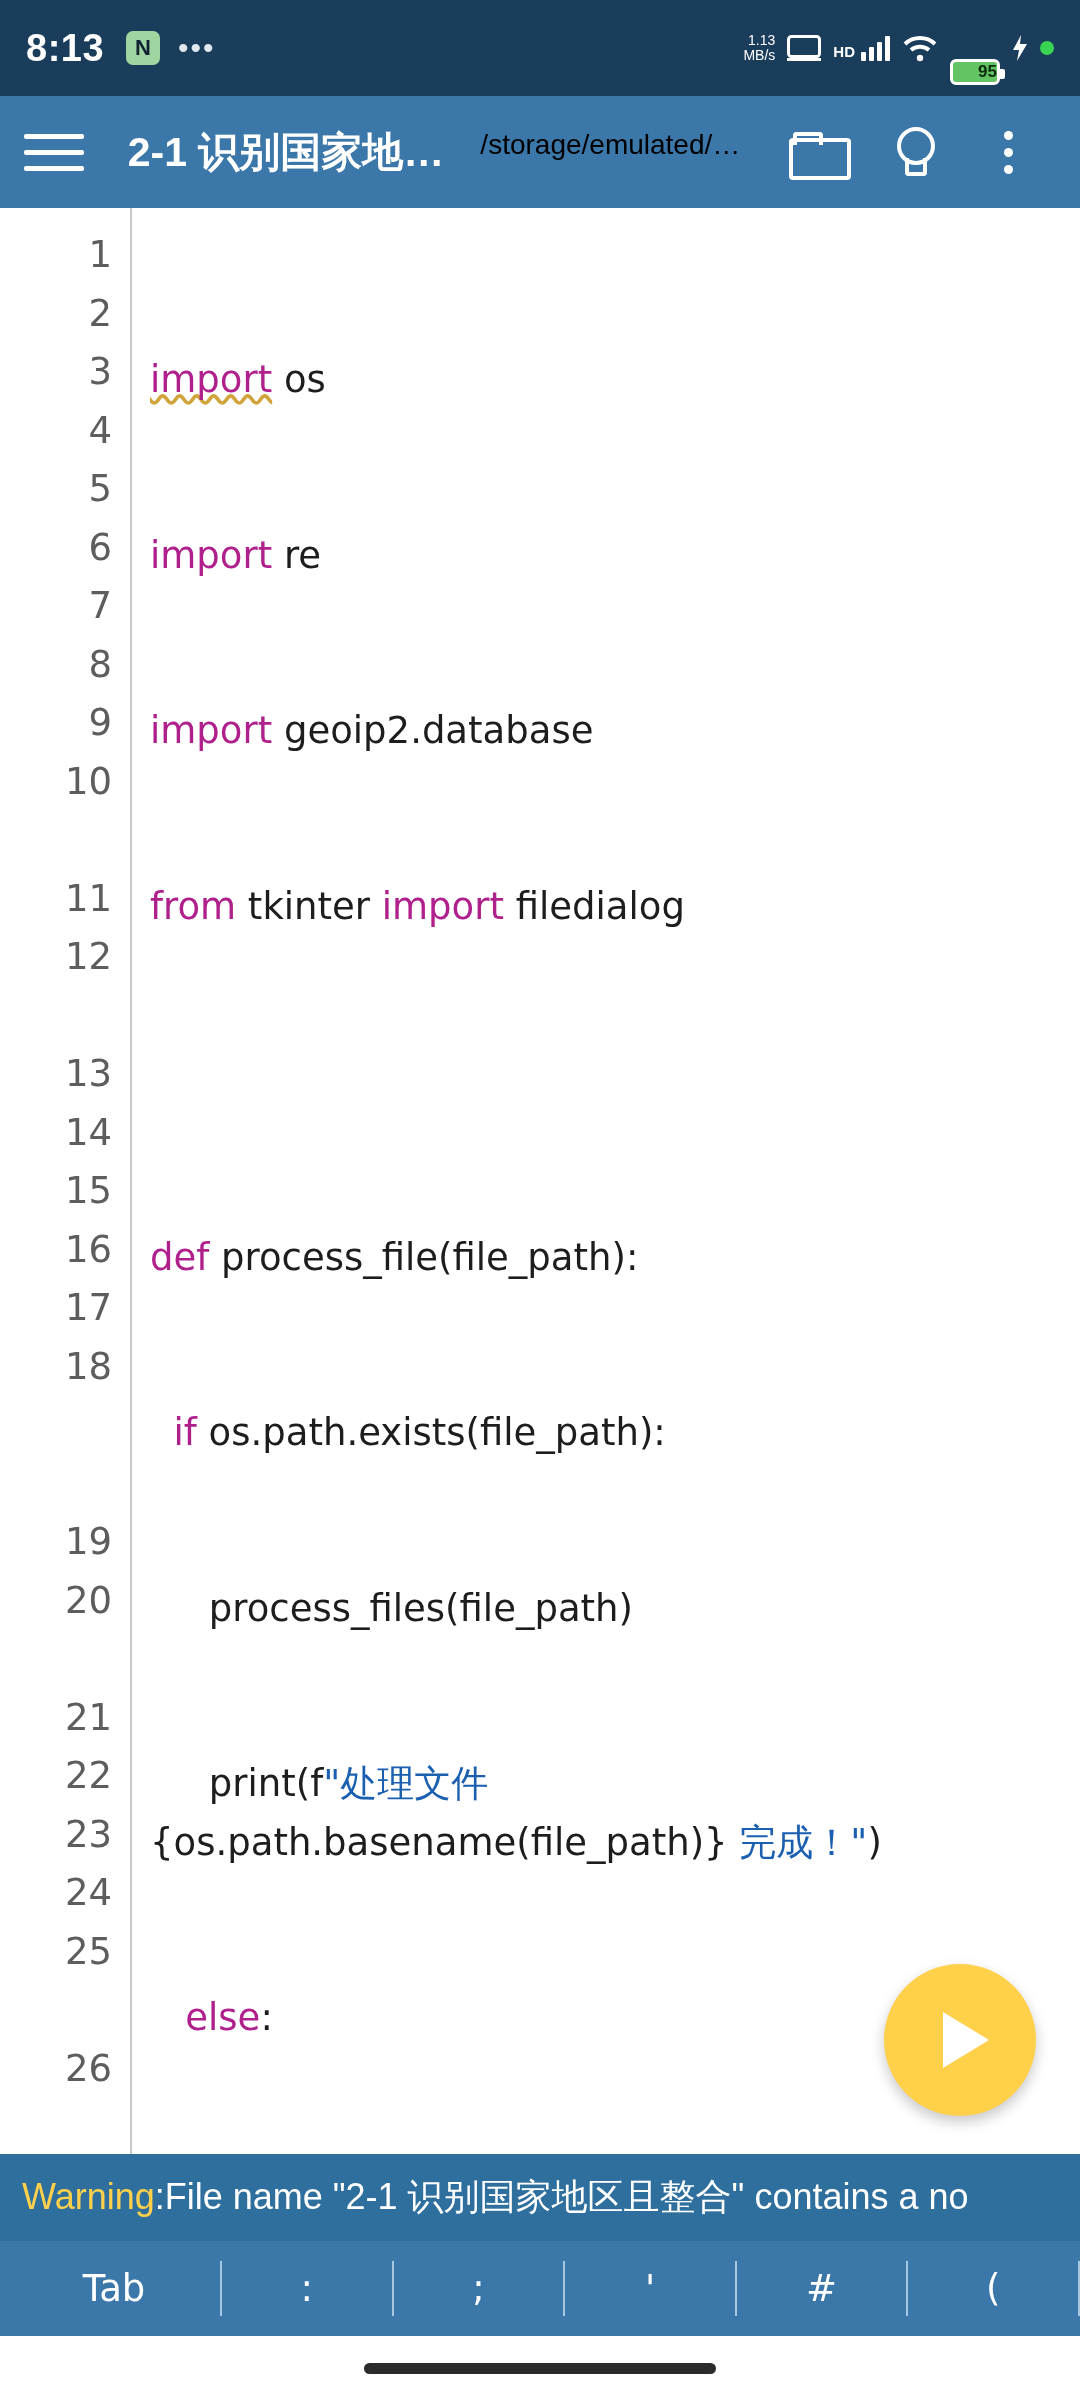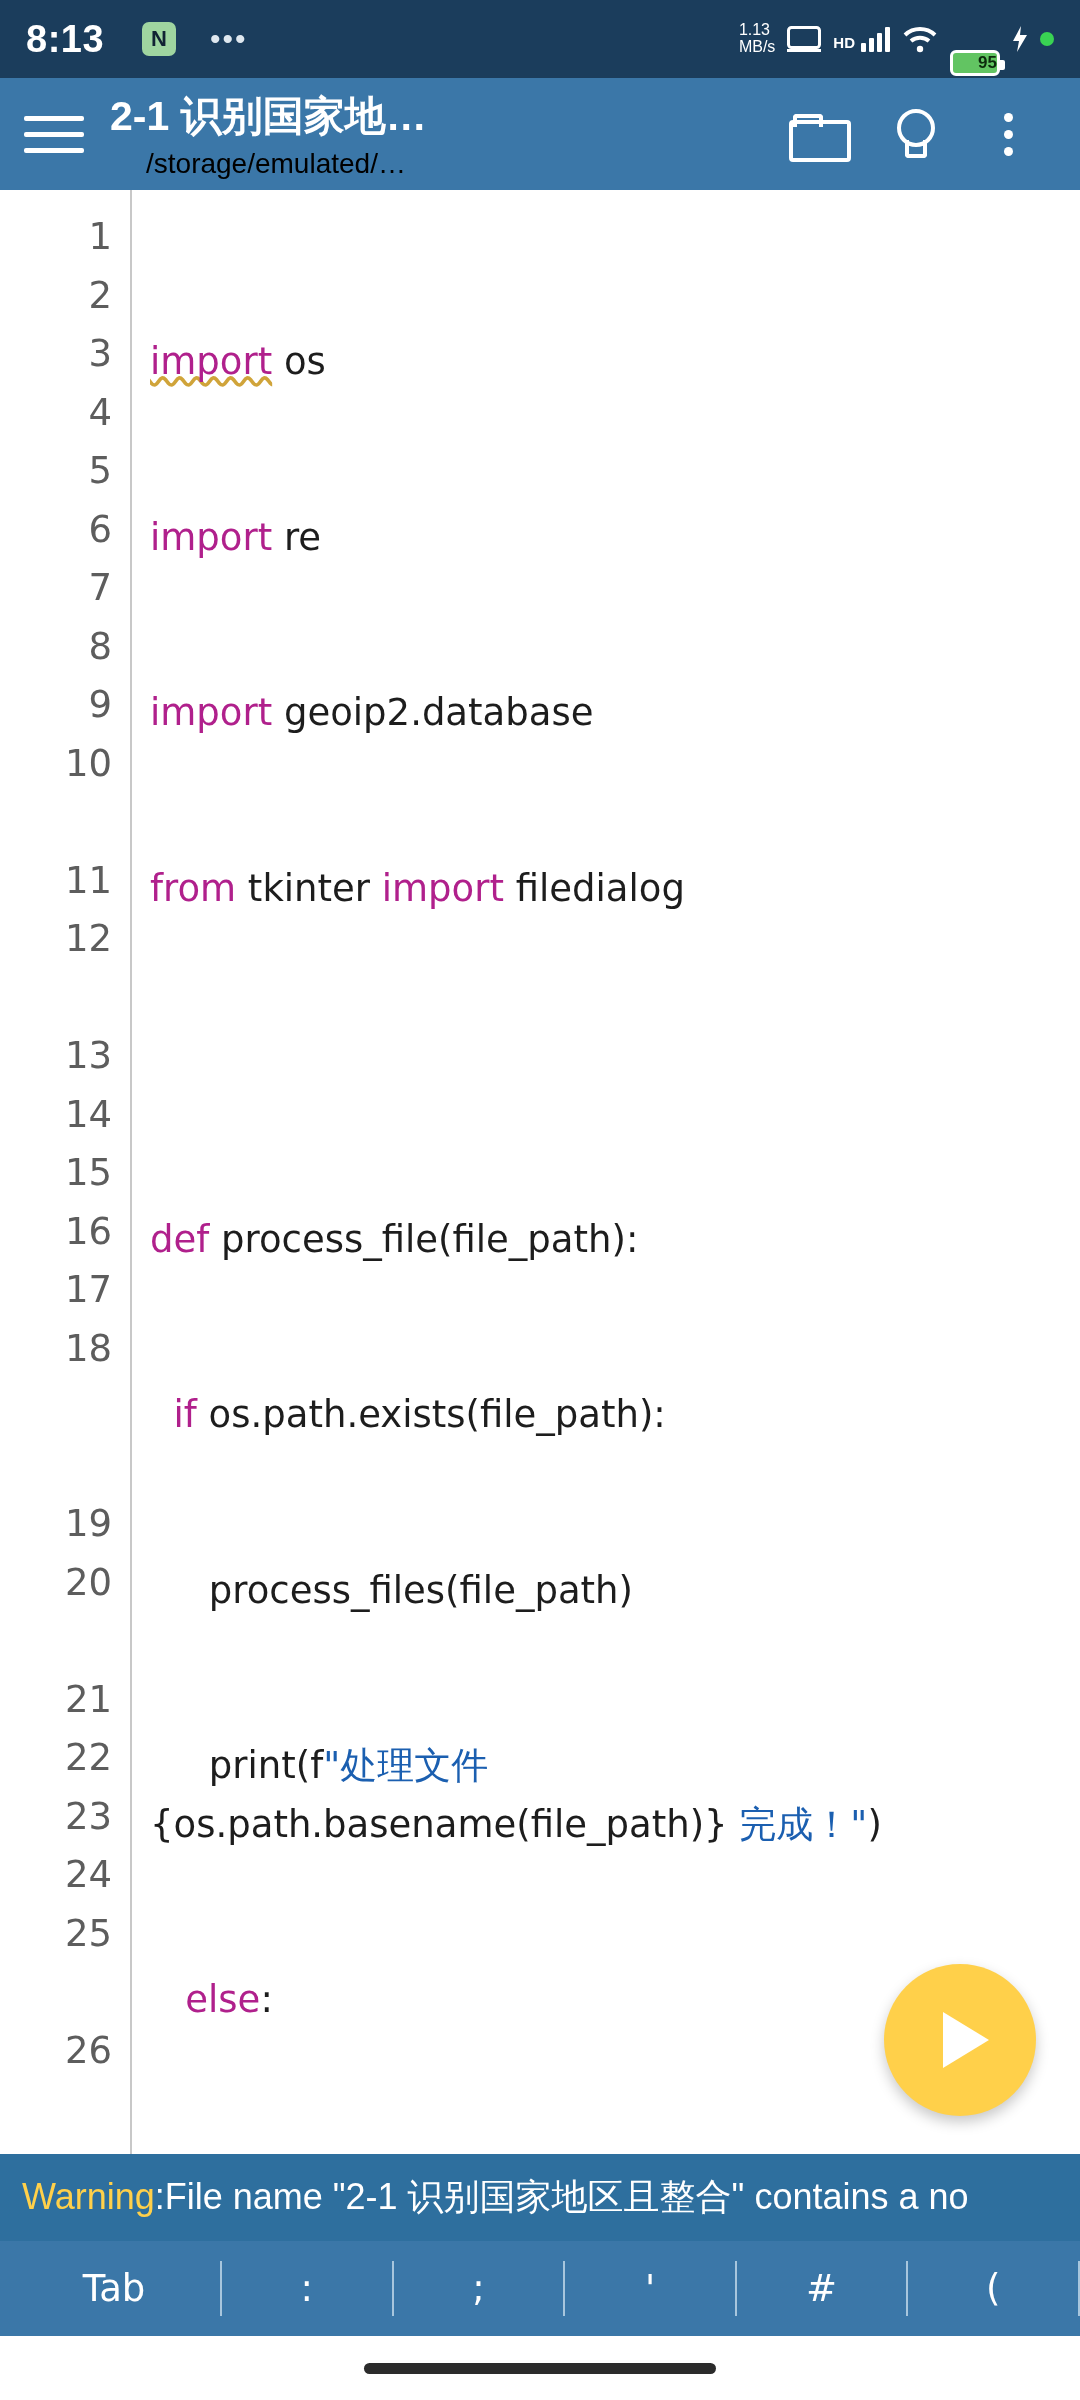--- a/index.html
+++ b/index.html
@@ -11,39 +11,38 @@
   }
   .phone {
     position: relative;
     width: 1080px; height: 2400px;
     background: #ffffff;
     display: flex; flex-direction: column;
   }
 
   
   .statusbar {
-    height: 78px;
+    height: 96px;
     background: #1b3d5c;
     color: #ffffff;
     display: flex; align-items: center;
     padding: 0 26px;
     flex: 0 0 auto;
-    gap: 16px;
   }
   .sb-clock { font-size: 38px; font-weight: bold; letter-spacing: 0.5px; }
   .sb-badge {
     width: 34px; height: 34px; border-radius: 7px;
     background: #9fd5a0; color: #123;
     font-size: 22px; font-weight: bold;
     display: flex; align-items: center; justify-content: center;
     margin-left: 22px;
   }
   .sb-dots { margin-left: 18px; font-size: 30px; letter-spacing: 2px; color: #dfe8ef; }
   .sb-right { margin-left: auto; display: flex; align-items: center; gap: 12px; }
-  .sb-net { font-size: 16px; line-height: 1.05; text-align: left; }
+  .sb-net { font-size: 14px; line-height: 1.05; text-align: right; }
   .sb-icon { display: inline-flex; align-items: flex-end; }
   .bars { display: flex; align-items: flex-end; gap: 3px; height: 26px; }
   .bars i { width: 5px; background: #ffffff; display: block; border-radius: 1px; }
   .bars i:nth-child(1) { height: 9px; }
   .bars i:nth-child(2) { height: 14px; }
   .bars i:nth-child(3) { height: 19px; }
   .bars i:nth-child(4) { height: 25px; }
   .hd { font-size: 15px; font-weight: bold; margin-right: -6px; margin-bottom: 12px; margin-top: 18px; }
   .batt {
     width: 50px; height: 26px; border: 3px solid #ffffff; border-radius: 6px;
@@ -65,21 +64,21 @@
     display: flex; align-items: center;
     padding: 0 24px;
     flex: 0 0 auto;
     color: #ffffff;
   }
   .hamburger { width: 60px; display: flex; flex-direction: column; gap: 11px; }
   .hamburger i { display: block; height: 5px; background: #ffffff; border-radius: 2px; }
   .titles {
     flex: 1 1 auto; min-width: 0;
     padding-left: 26px; padding-right: 10px;
-    display: flex; flex-direction: column; align-items: flex-start; justify-content: center;
+    display: flex; flex-direction: row; align-items: flex-start; justify-content: center;
   }
   .title {
     font-size: 41px; font-weight: bold; color: #ffffff;
     white-space: nowrap; overflow: hidden;
   }
   .subtitle {
     font-size: 28px; color: #000000; margin-top: 4px;
     white-space: nowrap; overflow: hidden; padding-left: 36px;
   }
   .abtn { width: 96px; display: flex; align-items: center; justify-content: center; }

